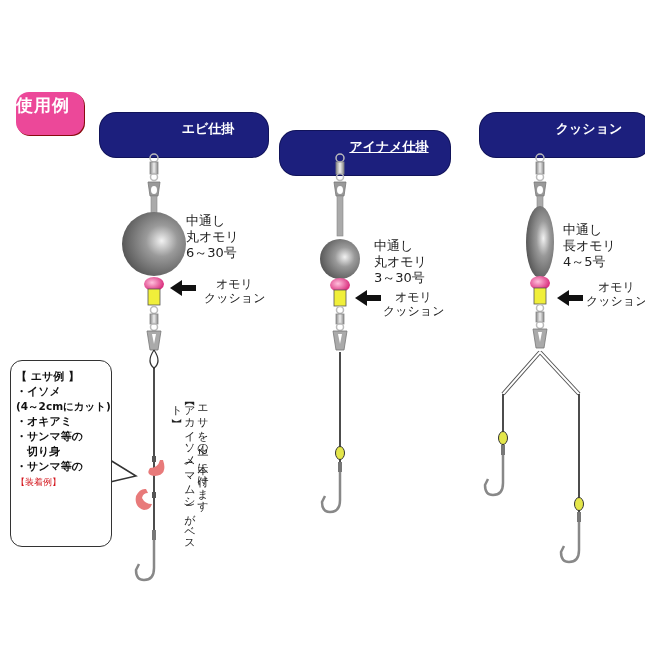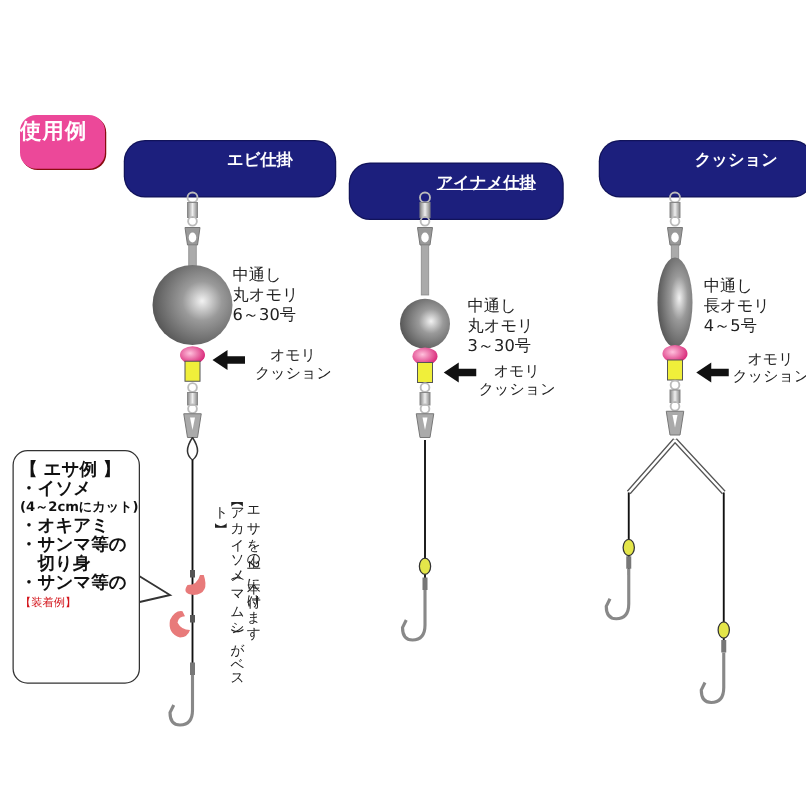--- a/index.html
+++ b/index.html
@@ -3,21 +3,21 @@
 <meta charset="utf-8">
 <style>
   html,body{margin:0;padding:0;background:#fff;}
   body{width:645px;height:645px;position:relative;overflow:hidden;font-family:"DejaVu Sans","Liberation Sans",sans-serif;}
   .abs{position:absolute;}
   .badge-red{left:16px;top:92px;width:68px;height:43px;background:#ec4899;border-radius:13px;color:#fff;font-weight:bold;font-size:17px;line-height:26px;text-align:left;letter-spacing:1px;box-shadow:1px 1px 0 #8a0b0f;}
   .pill{height:44px;background:#1c1f7d;border-radius:16px;color:#fff;font-weight:bold;font-size:13px;line-height:32px;text-align:center;box-shadow:0 0 0 1px #11135a;padding-left:48px;}
   .lbl{font-size:13px;line-height:16px;color:#222;white-space:nowrap;}
   .vtext{writing-mode:vertical-rl;font-size:11px;line-height:13px;color:#222;}
   .bubble{left:10px;top:360px;width:100px;height:185px;border:1.5px solid #333;border-radius:12px;background:#fff;}
-  .bubble .ln{font-size:14px;line-height:15px;color:#111;font-weight:bold;white-space:nowrap;}
+  .bubble .ln{font-size:11px;line-height:15px;color:#111;font-weight:bold;white-space:nowrap;}
   .bubble .red{color:#d3141b;font-size:9px;font-weight:normal;margin-top:2px;}
 </style>
 </head>
 <body>
 
 <div class="abs badge-red">使用例</div>
 
 <div class="abs pill" style="left:100px;top:113px;width:120px;">エビ仕掛</div>
 <div class="abs pill" style="left:280px;top:131px;width:122px;text-decoration:underline;">アイナメ仕掛</div>
 <div class="abs pill" style="left:480px;top:113px;width:122px;">クッション</div>

